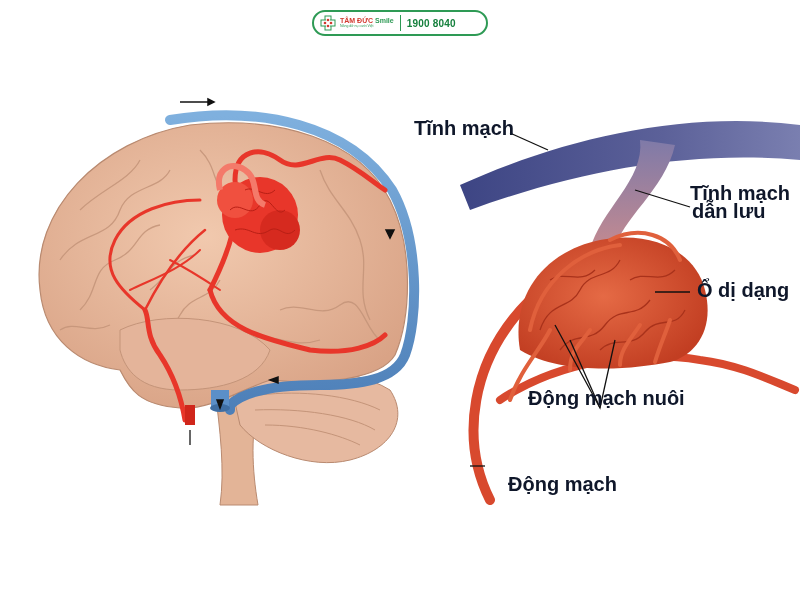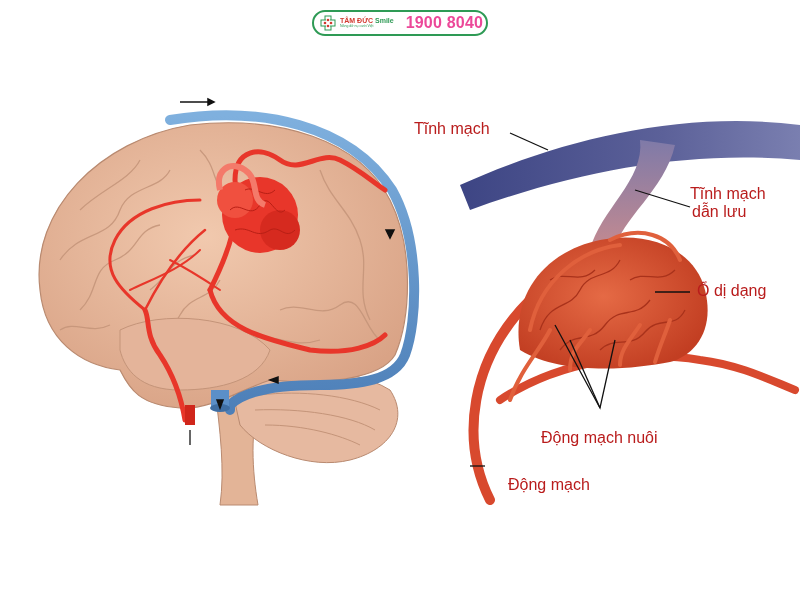--- a/index.html
+++ b/index.html
@@ -10,26 +10,26 @@
   .logo-pill { position:absolute; left:312px; top:10px; width:176px; height:26px;
                border:2px solid #2e9a55; border-radius:14px; background:#fff;
                display:flex; align-items:center; box-sizing:border-box; padding:0 8px 0 6px; }
   .logo-cross { width:16px; height:16px; position:relative; margin-right:4px; }
   .logo-cross svg { width:16px; height:16px; display:block; }
   .logo-brand { display:flex; flex-direction:column; line-height:1; }
   .logo-brand-name { font-size:7px; font-weight:bold; color:#d23a2f; white-space:nowrap; }
   .logo-brand-name .smile { color:#2e9a55; font-weight:bold; }
   .logo-brand-sub { font-size:3.5px; color:#2e9a55; margin-top:1px; white-space:nowrap; }
   .logo-divider { width:1px; height:16px; background:#2e9a55; margin:0 6px; }
-  .logo-phone { font-size:16px; font-weight:bold; color:#ec4899; letter-spacing:0.2px; white-space:nowrap; }
+  .logo-phone { font-size:10px; font-weight:bold; color:#15803d; letter-spacing:0.2px; white-space:nowrap; }
 
   .panel { position:absolute; }
   .panel svg { display:block; }
 
-  .label { position:absolute; font-weight:normal; color:#b91c1c; font-size:16px; line-height:17px; white-space:nowrap; }
+  .label { position:absolute; font-weight:bold; color:#0f172a; font-size:20px; line-height:17px; white-space:nowrap; }
 </style>
 </head>
 <body>
 
 <div class="logo-pill">
   <div class="logo-cross">
     <svg viewBox="0 0 16 16">
       <rect x="5" y="1" width="6" height="14" fill="#fff" stroke="#2e9a55" stroke-width="1"></rect>
       <rect x="1" y="5" width="14" height="6" fill="#fff" stroke="#2e9a55" stroke-width="1"></rect>
       <rect x="6" y="2" width="4" height="12" fill="#fff"></rect>
@@ -180,14 +180,14 @@
       <line x1="160" y1="308" x2="130" y2="240"></line>
       <line x1="30" y1="366" x2="45" y2="366"></line>
     </g>
   </svg>
 </div>
 
 <div class="label" style="left:414px; top:120px;">Tĩnh mạch</div>
 <div class="label" style="left:690px; top:185px;">Tĩnh mạch</div>
 <div class="label" style="left:692px; top:203px;">dẫn lưu</div>
 <div class="label" style="left:697px; top:282px;">Ổ dị dạng</div>
-<div class="label" style="left:528px; top:429px;margin-left:13px;">Động mạch nuôi</div>
+<div class="label" style="left:528px; top:390px;">Động mạch nuôi</div>
 <div class="label" style="left:508px; top:460px;margin-top:16px;">Động mạch</div>
 
 </body></html>

